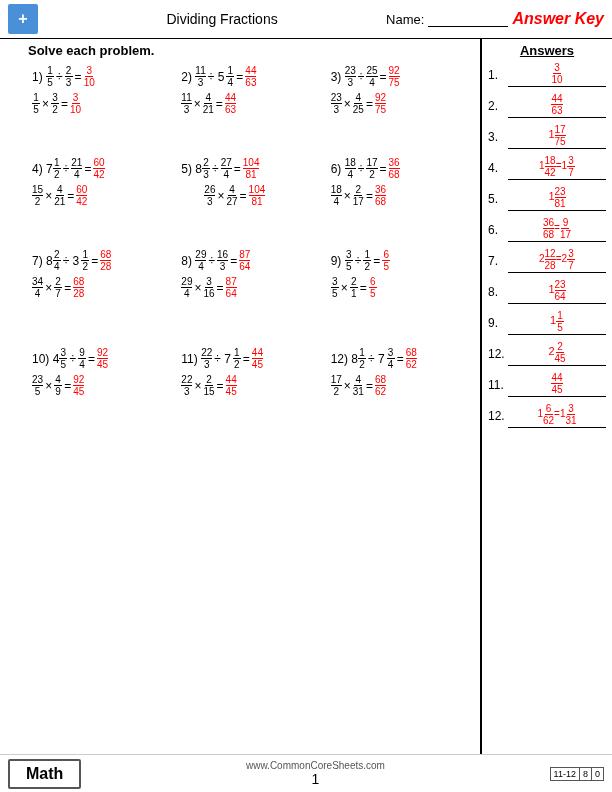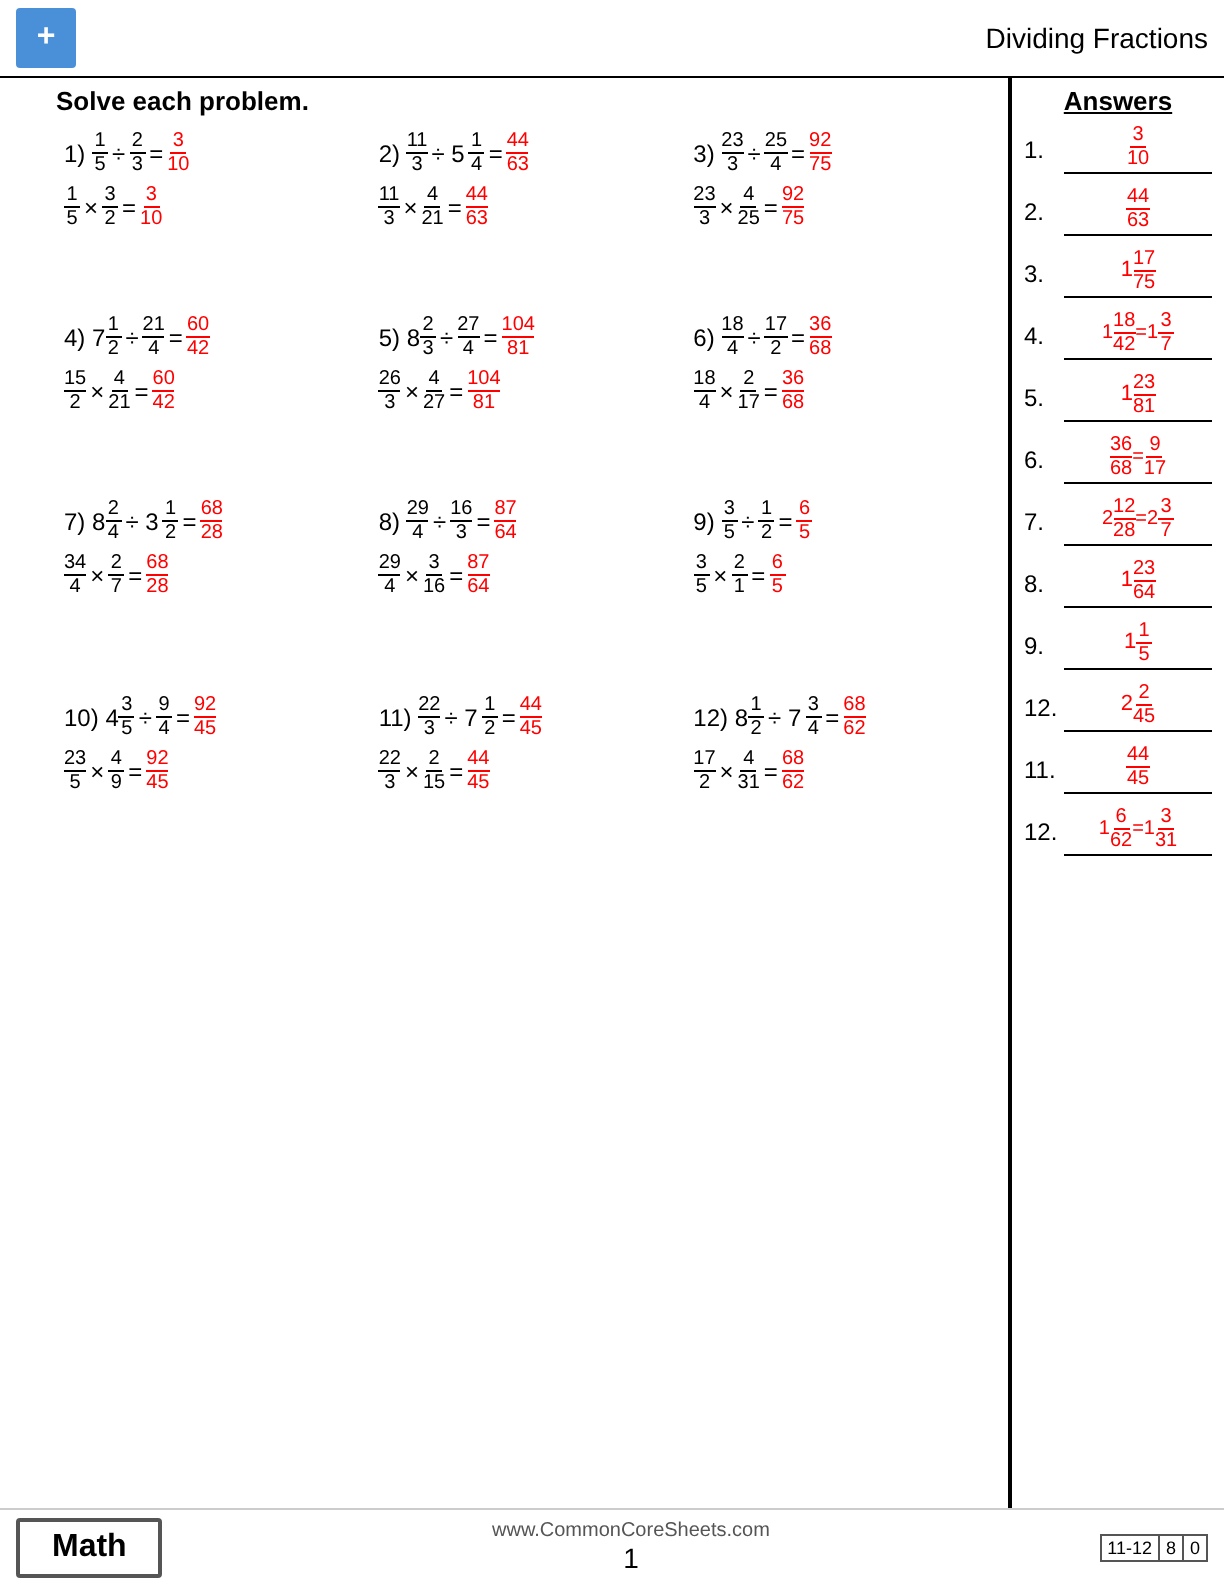--- a/index.html
+++ b/index.html
@@ -61,21 +61,21 @@
       padding: 4px 8px;
       border-right: 2px solid #000;
     }
     .solve-text {
       font-weight: bold;
       font-size: 13px;
       margin-bottom: 4px;
     }
     
     .answer-col {
-      width: 106px;
+      width: 130px;
       padding: 4px 6px;
     }
     .answer-col-title {
       text-align: center;
       font-weight: bold;
       font-size: 13px;
       text-decoration: underline;
       margin-bottom: 4px;
     }
     .answer-item {
@@ -189,20 +189,25 @@
 </head>
 <body>
 
 <div class="page">
 
   <div class="header">
     <div style="display:flex;align-items:center;gap:6px;">
       <div class="header-logo">+</div>
     </div>
     <div class="header-title">Dividing Fractions</div>
+    <div style="display:flex;align-items:center;gap:4px;">
+      <span>Name:</span>
+      <span style="border-bottom:1px solid #000;min-width:80px;display:inline-block;">&nbsp;</span>
+      <span class="answer-key-label">Answer Key</span>
+    </div>
   </div>
 
   <div class="main">
 
     <div class="problems-area">
       <div class="solve-text">Solve each problem.</div>
 
       <div class="problems-grid" style="margin-bottom:4px;">
 
         <div class="problem-block">
@@ -365,21 +370,21 @@
             <span class="prob-inline-frac">
                 <span class="n">27</span>
                 <span class="d">4</span>
               </span>
             <span class="op">=</span>
             <span class="red-frac">
                 <span class="n">104</span>
                 <span class="d">81</span>
               </span>
           </div>
-          <div class="fraction-line" style="margin-top:4px;">
+          <div class="fraction-line" style="margin-top:4px;margin-left:23px;">
             <span class="prob-inline-frac">
                 <span class="n">26</span>
                 <span class="d">3</span>
               </span>
             <span class="op">×</span>
             <span class="prob-inline-frac">
                 <span class="n">4</span>
                 <span class="d">27</span>
               </span>
             <span class="op">=</span>

